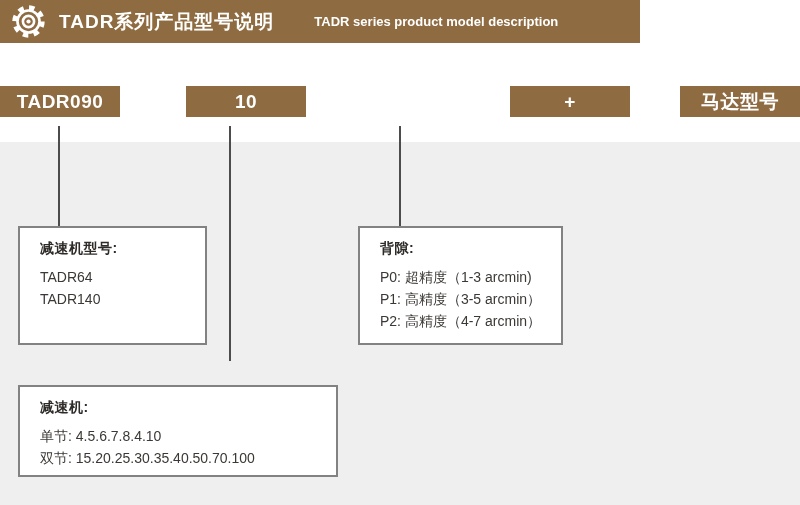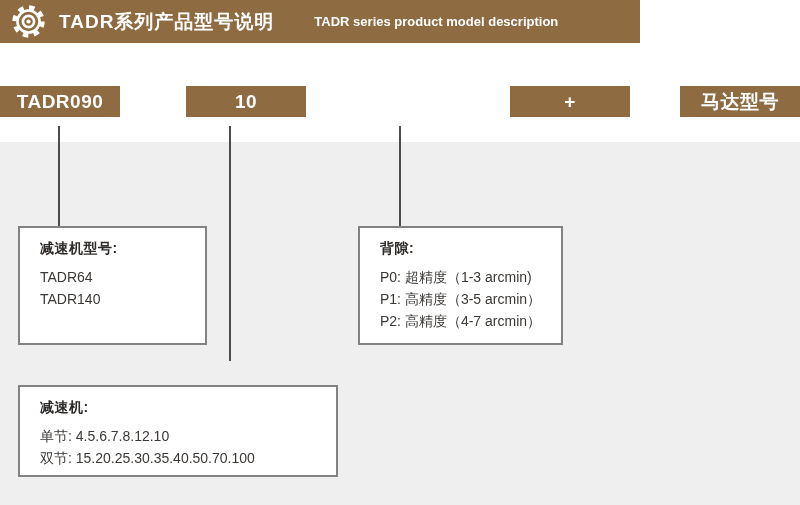--- a/index.html
+++ b/index.html
@@ -106,17 +106,17 @@
 
   <div class="callout callout-backlash">
     <div class="callout-title">背隙:</div>
     <div class="callout-item">P0: 超精度（1-3 arcmin)</div>
     <div class="callout-item">P1: 高精度（3-5 arcmin）</div>
     <div class="callout-item">P2: 高精度（4-7 arcmin）</div>
   </div>
 
   <div class="callout callout-reducer">
     <div class="callout-title">减速机:</div>
-    <div class="callout-item">单节: 4.5.6.7.8.12.10</div>
+    <div class="callout-item">单节: 4.5.6.7.8.4.10</div>
     <div class="callout-item">双节: 15.20.25.30.35.40.50.70.100</div>
   </div>
 
 </div>
 
 </body></html>

